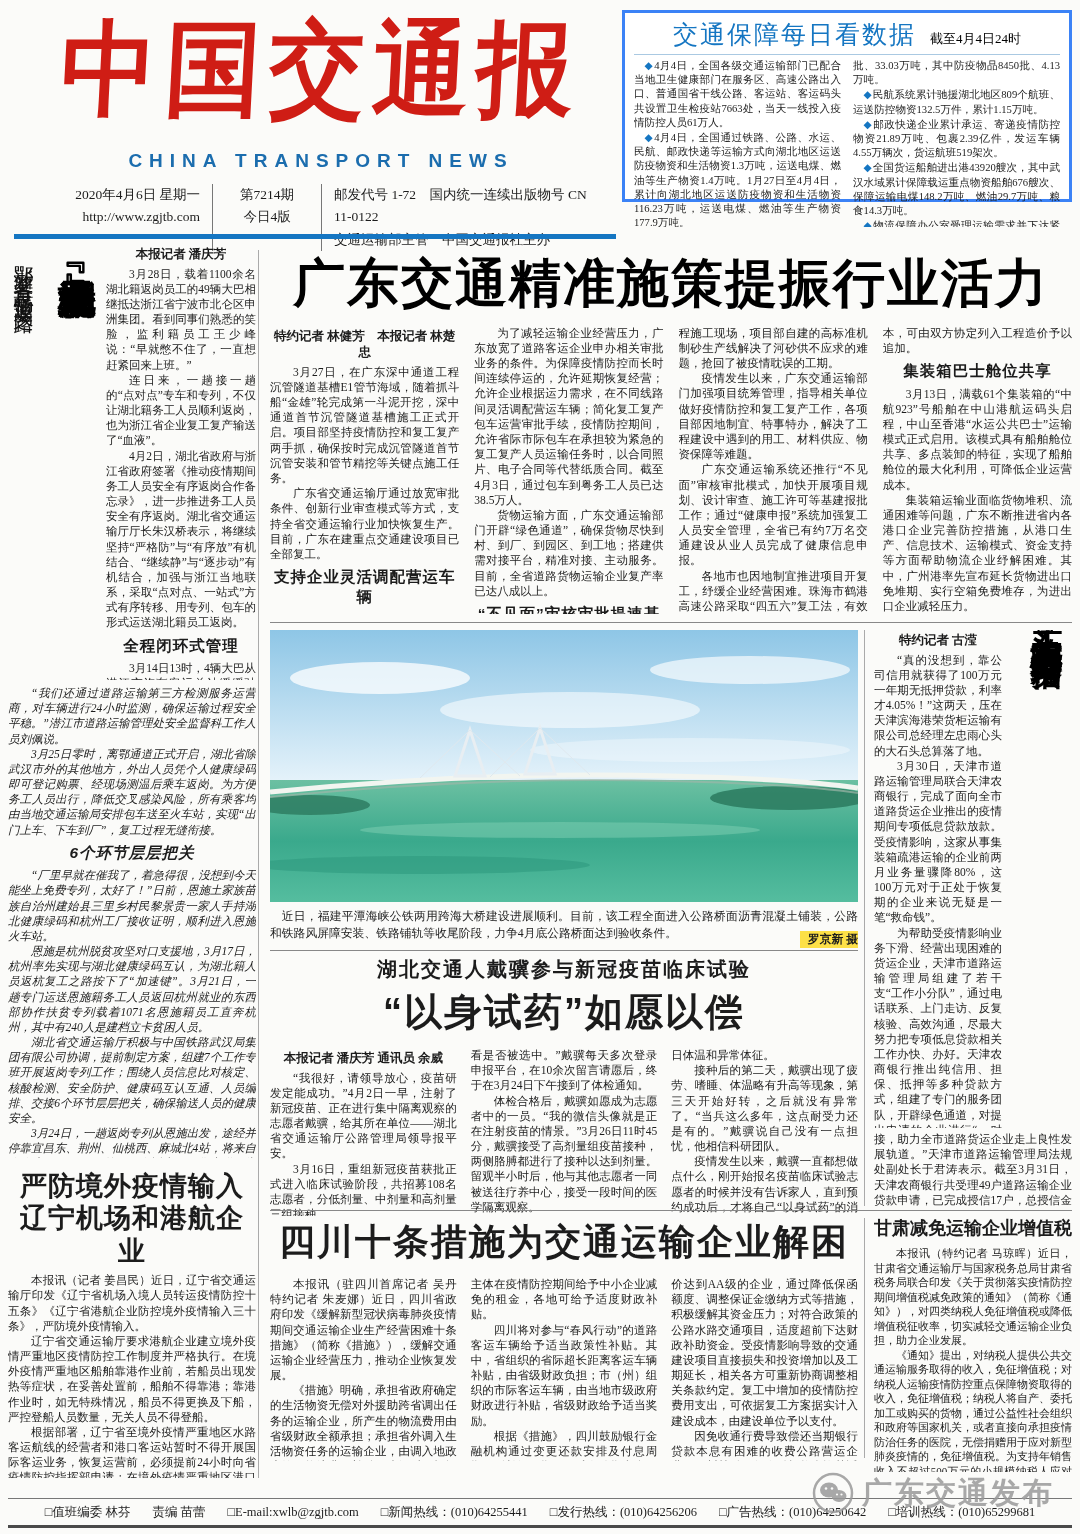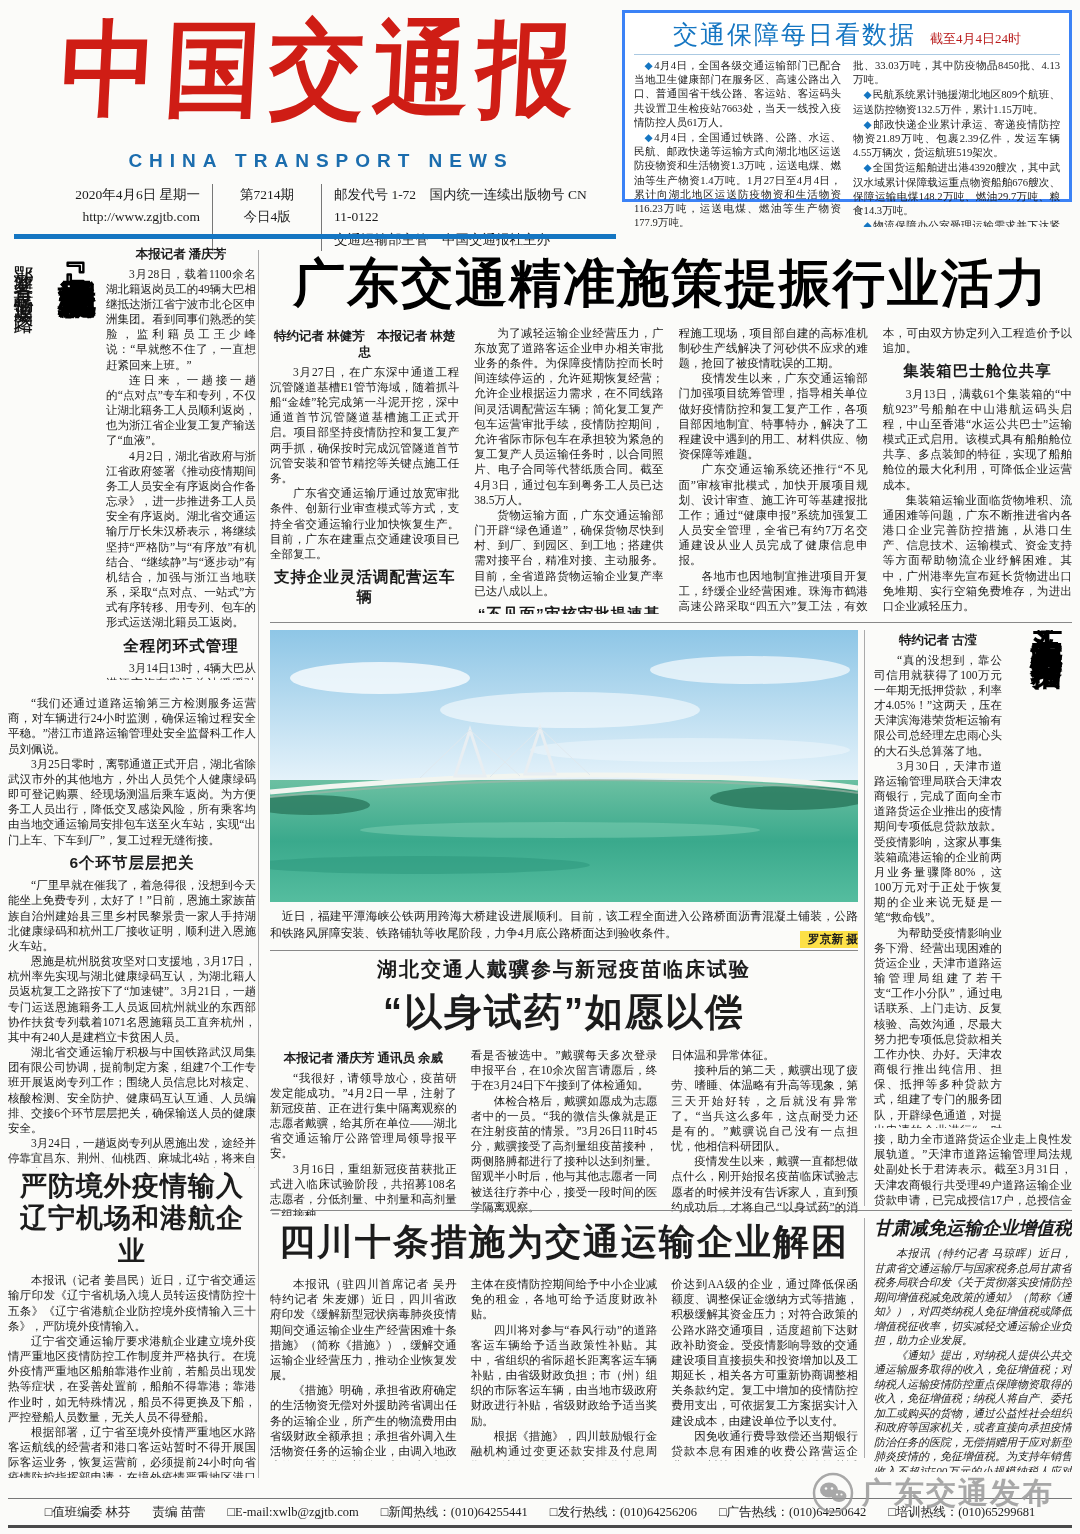--- a/index.html
+++ b/index.html
@@ -34,42 +34,42 @@
   .blue-rule{left:14px;top:234px;width:602px;height:5px;background:#1576c2;}
 
   
   .data-box{
     left:622px;top:10px;width:450px;height:192px;box-sizing:border-box;
     border:3px solid #3b82f6;padding:5px 9px 4px 9px;background:#fff;
   }
   .db-head{display:flex;justify-content:center;align-items:baseline;gap:14px;
     border-bottom:1px solid #aac9e2;padding-bottom:3px;}
   .db-title{color:#1576c2;font-size:25px;letter-spacing:2px;}
-  .db-asof{font-size:13px;color:#b91c1c;}
+  .db-asof{font-size:13px;color:#000000;}
   .db-body{display:flex;gap:12px;margin-top:4px;height:168px;overflow:hidden;}
   .db-col{flex:1;font-size:10.6px;line-height:1.34;}
   .db-col p{text-indent:1em;margin-bottom:1px;}
   .bullets p::before{content:"◆";color:#1576c2;margin-right:1px;}
 
   
   .art{font-size:11.5px;line-height:1.32;}
   .byline{text-align:center;font-weight:bold;font-size:12.5px;margin:2px 0 4px 0;
     text-indent:0;}
   .subhead{text-align:center;font-size:15.5px;margin:5px 0;letter-spacing:1px;}
 
   
   .vdiv{width:1px;background:#aaa;}
   .left-art1{left:8px;top:244px;width:248px;}
   .head-row{display:flex;height:436px;overflow:hidden;}
   .kicker{writing-mode:vertical-rl;font-size:20px;letter-spacing:4px;width:30px;
     padding-top:6px;color:#111;}
   .vtitle-l{writing-mode:vertical-rl;font-size:38px;font-weight:bold;width:68px;
     padding-top:6px;color:#000;line-height:1.55;}
   .narrowcol{flex:1;overflow:hidden;}
-  .left-wide{margin-top:16px;height:472px;overflow:hidden;}
+  .left-wide{margin-top:6px;height:472px;overflow:hidden;font-style:italic;}
   .left-art2{left:8px;top:1170px;width:248px;height:308px;overflow:hidden;}
   .la2-title{text-align:center;font-size:27px;line-height:1.2;letter-spacing:1px;}
 
   
   .main-art{left:270px;top:254px;width:802px;}
   .main-title{text-align:center;font-size:52px;letter-spacing:2px;white-space:nowrap;
     line-height:1.15;color:#000;}
   .main-cols{display:flex;gap:15px;margin-top:12px;height:288px;overflow:hidden;}
   .main-cols .col{flex:1;overflow:hidden;}
   .hr{background:#888;height:1px;}
@@ -95,21 +95,21 @@
   .cols3{display:flex;gap:14px;margin-top:10px;height:168px;overflow:hidden;}
   .cols3 .col{flex:1;overflow:hidden;}
 
   
   .sichuan{left:270px;top:1218px;width:588px;}
   .sc-title{text-align:center;font-size:36px;letter-spacing:2px;white-space:nowrap;}
   .sc-cols{display:flex;gap:14px;margin-top:10px;height:184px;overflow:hidden;}
   .sc-cols .col{flex:1;overflow:hidden;}
 
   
-  .gansu{left:874px;top:1216px;width:198px;height:256px;overflow:hidden;font-style:italic;}
+  .gansu{left:874px;top:1216px;width:198px;height:256px;overflow:hidden;}
   .ga-title{text-align:center;font-size:18px;letter-spacing:0px;white-space:nowrap;}
   .gansu .art{margin-top:6px;font-size:11px;}
 
   
   .wechat{left:812px;top:1470px;width:268px;height:46px;display:flex;align-items:center;
     gap:8px;color:#9a9a9a;opacity:.85;z-index:5;}
   .wechat .txt{font-size:30px;font-weight:bold;letter-spacing:2px;white-space:nowrap;}
 
   
   .pagefooter{left:8px;top:1498px;width:1064px;height:30px;border-top:1px solid #777;

